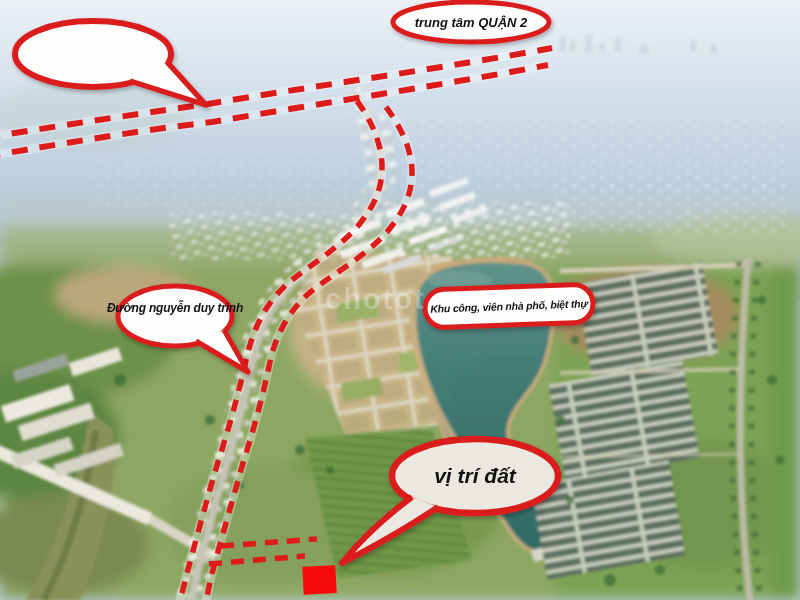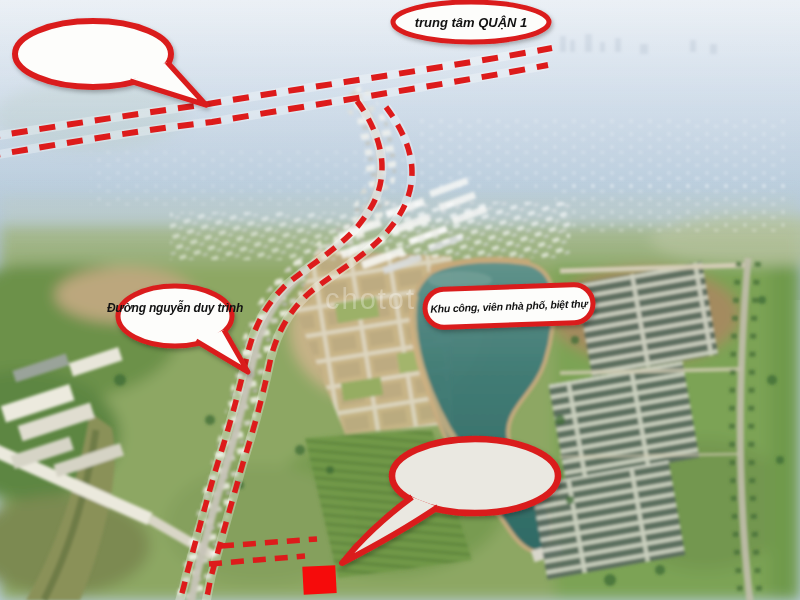--- a/index.html
+++ b/index.html
@@ -14,21 +14,21 @@
     font-style:italic;font-weight:bold;color:#121212;text-align:center;
     white-space:nowrap;pointer-events:none;z-index:5;
   }
   .lbl-highway{left:20px;top:34px;width:146px;height:40px;font-size:20px;}
   .lbl-district{left:397px;top:8px;width:148px;height:28px;font-size:13px;}
   .lbl-street{left:119px;top:293px;width:112px;height:30px;font-size:12px;letter-spacing:-0.2px;}
   .lbl-area{left:428px;top:289px;width:162px;height:34px;font-size:10.5px;letter-spacing:-0.2px;transform:rotate(-2deg);}
   .lbl-site{left:400px;top:455px;width:150px;height:42px;font-size:21px;}
   .watermark{
     position:absolute;left:325px;top:283px;z-index:4;pointer-events:none;
-    font-weight:normal;font-size:29px;letter-spacing:2px;
+    font-weight:bold;font-size:29px;letter-spacing:2px;
     color:rgba(255,255,255,0.30);
   }
 </style>
 </head>
 <body>
 
 <div class="stage">
 
   <svg width="800" height="600" viewBox="0 0 800 600">
     <defs>
@@ -246,18 +246,19 @@
       <g filter="url(#bshadow)">
         <rect x="425" y="287" width="168" height="38" rx="19" ry="19" fill="#fdfdfb" stroke-width="5" transform="rotate(-2 509 306)"></rect>
       </g>
       <g filter="url(#bshadow)">
         <ellipse cx="475" cy="476" rx="83" ry="37" fill="#eae8e1" stroke-width="6.5"></ellipse>
         <path d="M 412,497 Q 370,528 342,563 Q 398,534 438,507" fill="#eae8e1" stroke-width="6" stroke-linejoin="round"></path>
       </g>
     </g>
   </svg>
 
-  <div class="callout-label lbl-district">trung tâm QUẬN 1</div>
+  <div class="callout-label lbl-district">trung tâm QUẬN 2</div>
   <div class="callout-label lbl-street">Đường nguyễn duy trình</div>
   <div class="callout-label lbl-area">Khu công, viên nhà phố, biệt thự</div>
+  <div class="callout-label lbl-site">vị trí đất</div>
   <div class="watermark">chotot</div>
 
 </div>
 
 </body></html>

